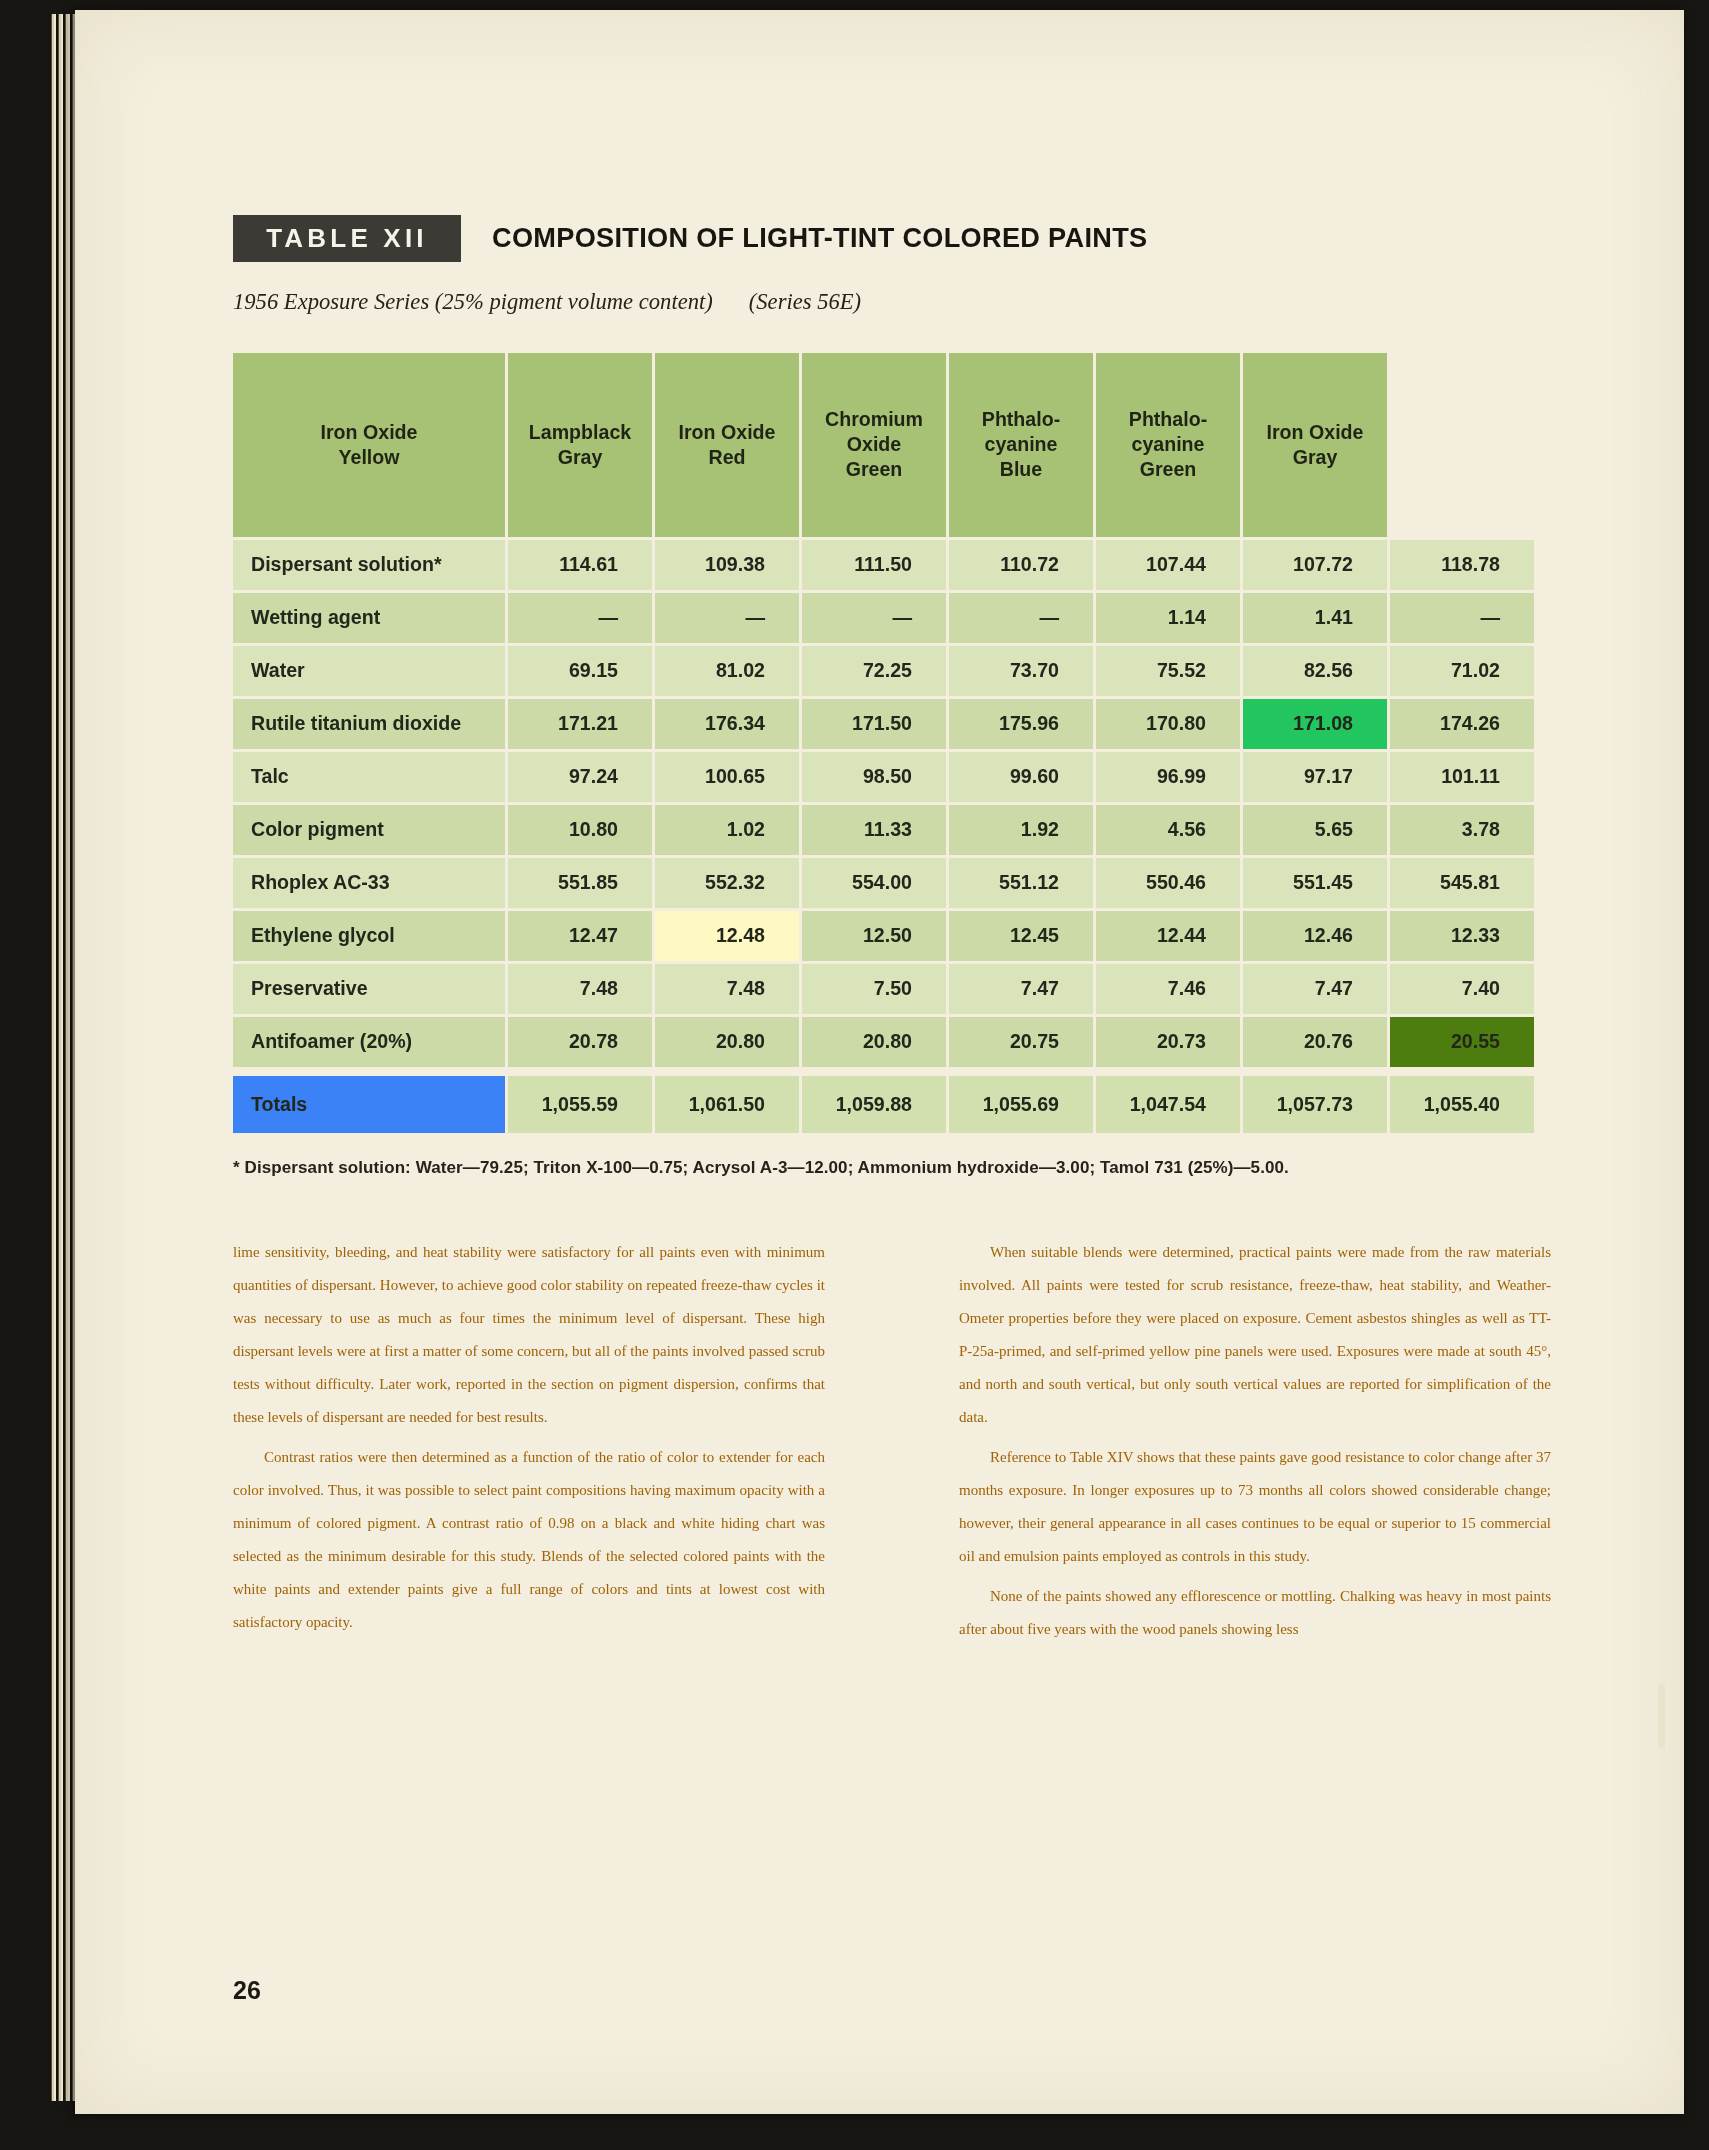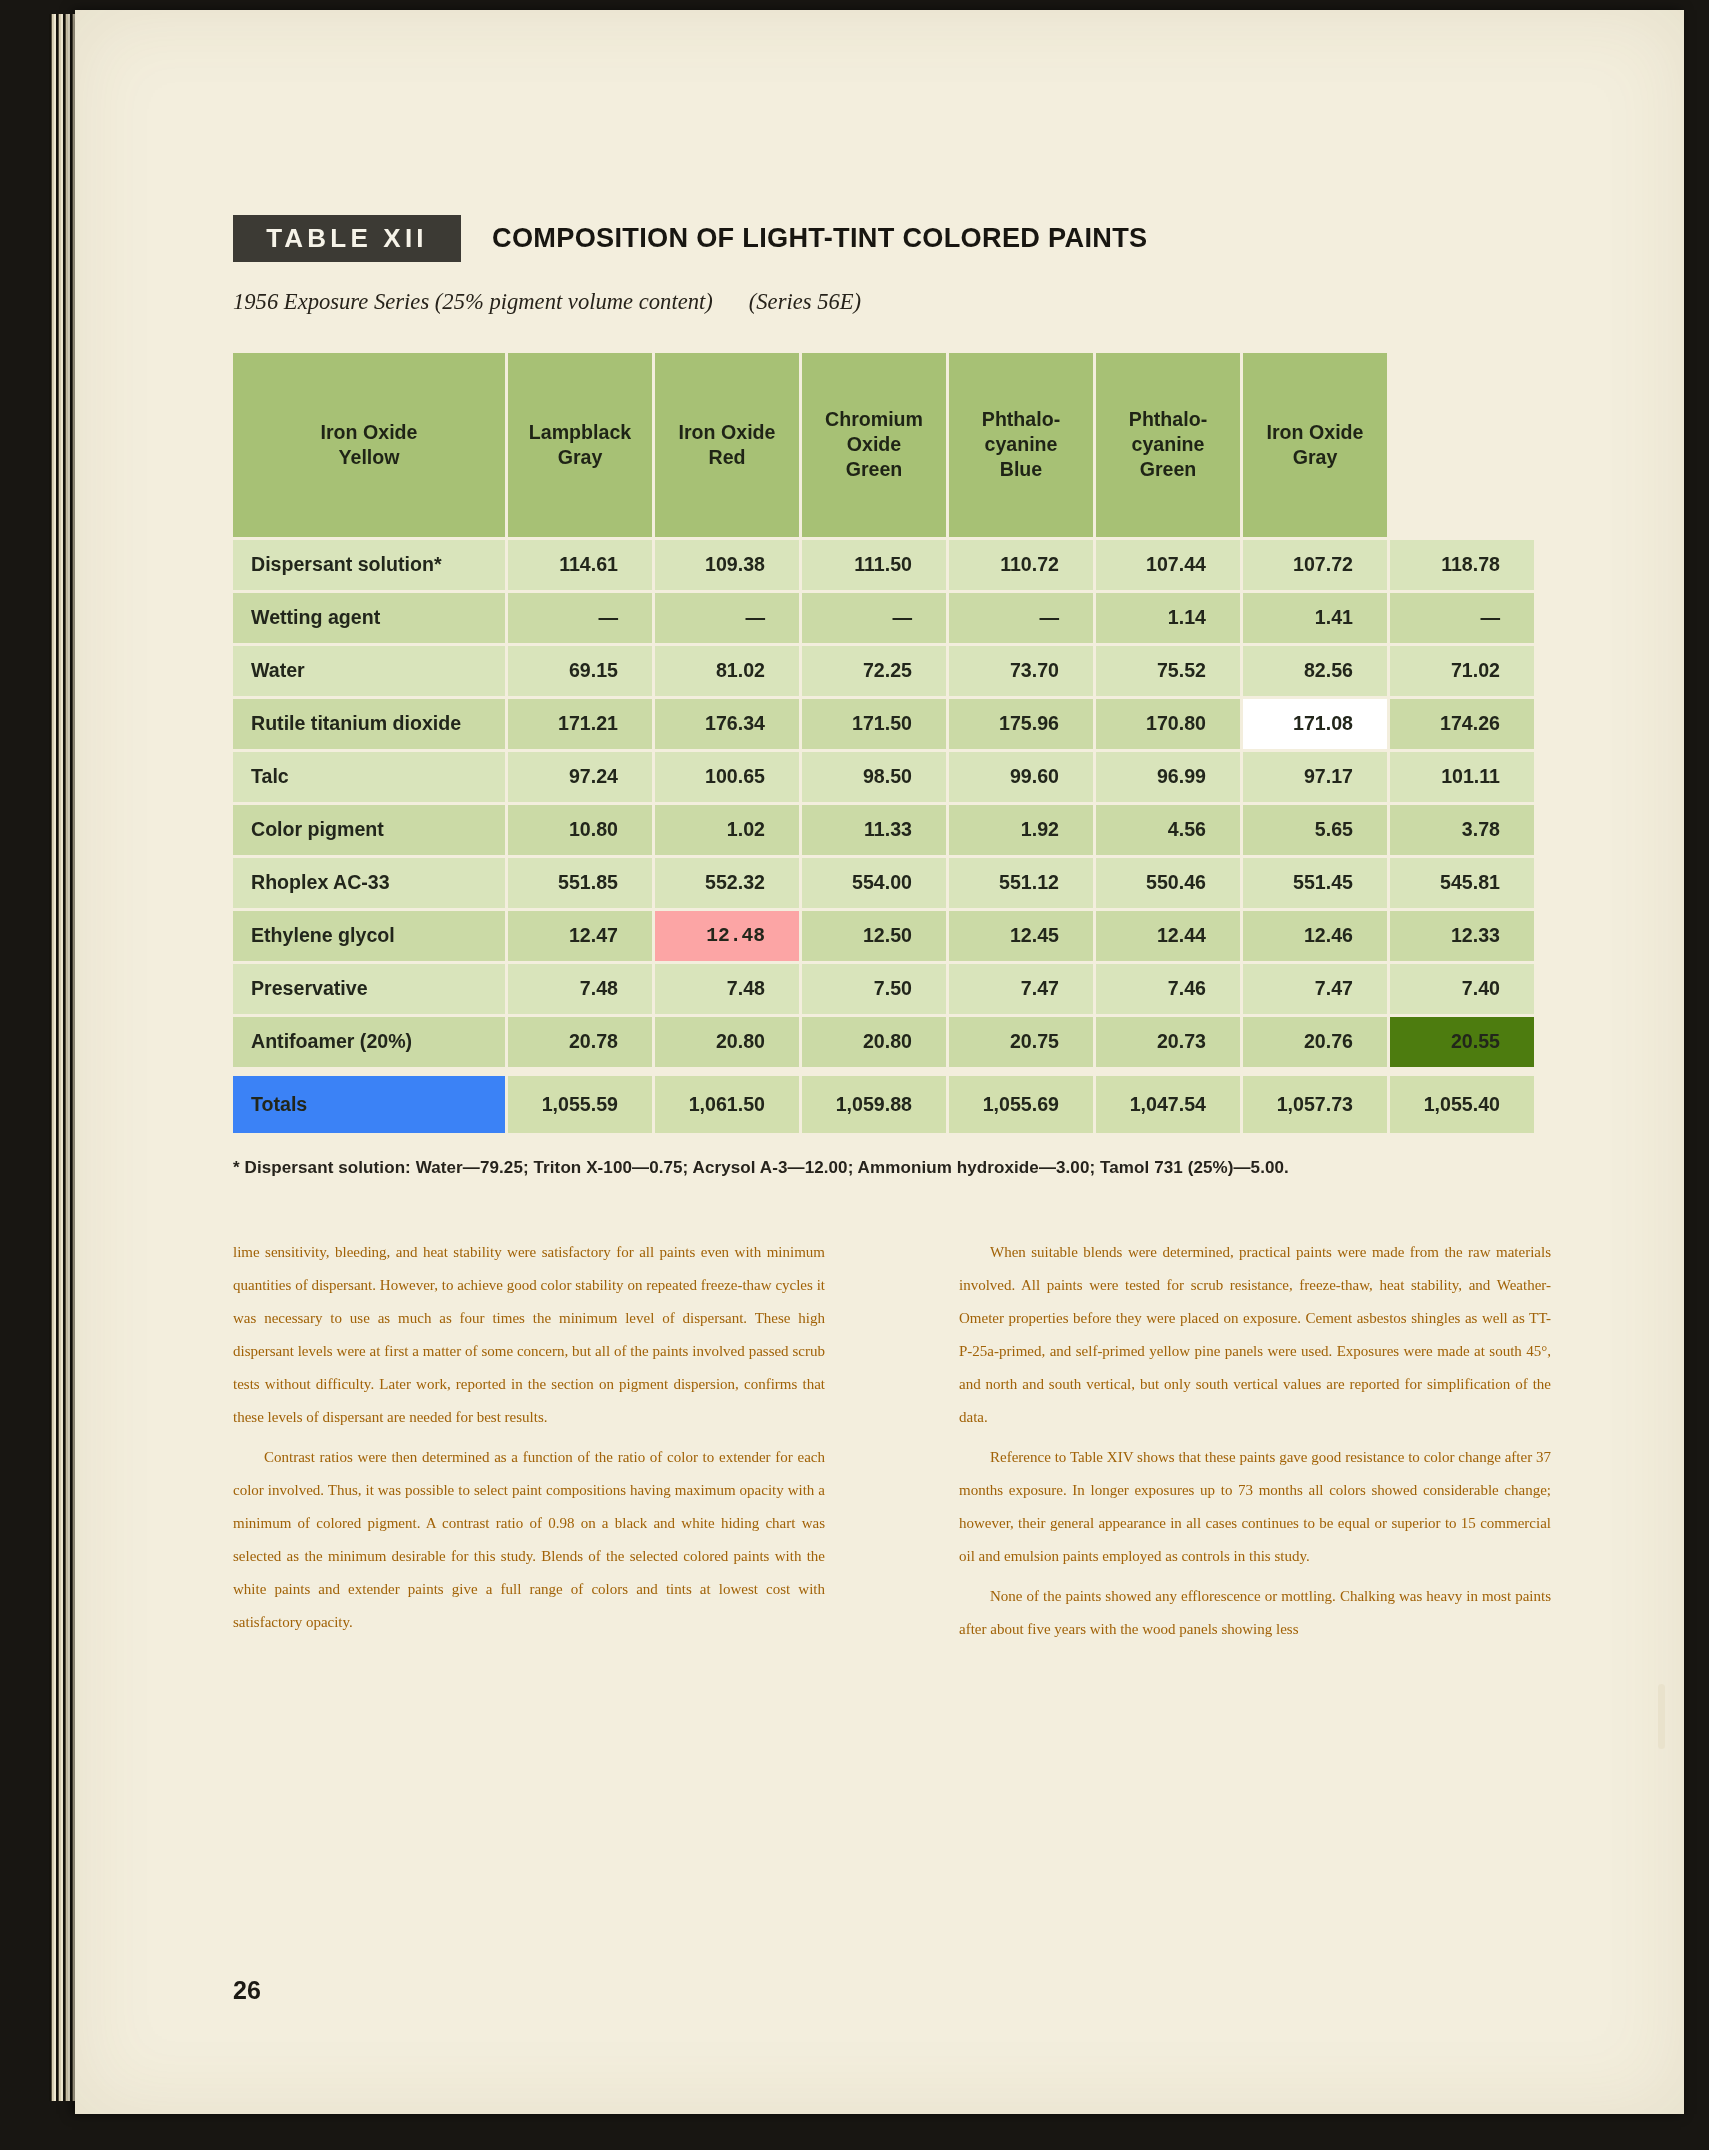--- a/index.html
+++ b/index.html
@@ -157,21 +157,21 @@
         <div class="cell value" style="background: rgb(217, 228, 187);">73.70</div>
         <div class="cell value" style="background: rgb(217, 228, 187);">75.52</div>
         <div class="cell value" style="background: rgb(217, 228, 187);">82.56</div>
         <div class="cell value" style="background: rgb(217, 228, 187);">71.02</div>
         <div class="cell material" style="background: rgb(203, 218, 166);">Rutile titanium dioxide</div>
         <div class="cell value" style="background: rgb(203, 218, 166);">171.21</div>
         <div class="cell value" style="background: rgb(203, 218, 166);">176.34</div>
         <div class="cell value" style="background: rgb(203, 218, 166);">171.50</div>
         <div class="cell value" style="background: rgb(203, 218, 166);">175.96</div>
         <div class="cell value" style="background: rgb(203, 218, 166);">170.80</div>
-        <div class="cell value" style="background: #ffffff; padding-left: 37px;">171.08</div>
+        <div class="cell value" style="background: #22c55e; padding-left: 37px;">171.08</div>
         <div class="cell value" style="background: rgb(203, 218, 166);">174.26</div>
         <div class="cell material" style="background: rgb(217, 228, 187);">Talc</div>
         <div class="cell value" style="background: rgb(217, 228, 187);">97.24</div>
         <div class="cell value" style="background: rgb(217, 228, 187);">100.65</div>
         <div class="cell value" style="background: rgb(217, 228, 187);">98.50</div>
         <div class="cell value" style="background: rgb(217, 228, 187);">99.60</div>
         <div class="cell value" style="background: rgb(217, 228, 187);">96.99</div>
         <div class="cell value" style="background: rgb(217, 228, 187);">97.17</div>
         <div class="cell value" style="background: rgb(217, 228, 187);">101.11</div>
         <div class="cell material" style="background: rgb(203, 218, 166);">Color pigment</div>
@@ -185,21 +185,21 @@
         <div class="cell material" style="background: rgb(217, 228, 187);">Rhoplex AC-33</div>
         <div class="cell value" style="background: rgb(217, 228, 187);">551.85</div>
         <div class="cell value" style="background: rgb(217, 228, 187);">552.32</div>
         <div class="cell value" style="background: rgb(217, 228, 187);">554.00</div>
         <div class="cell value" style="background: rgb(217, 228, 187);">551.12</div>
         <div class="cell value" style="background: rgb(217, 228, 187);">550.46</div>
         <div class="cell value" style="background: rgb(217, 228, 187);">551.45</div>
         <div class="cell value" style="background: rgb(217, 228, 187);">545.81</div>
         <div class="cell material" style="background: rgb(203, 218, 166);">Ethylene glycol</div>
         <div class="cell value" style="background: rgb(203, 218, 166);">12.47</div>
-        <div class="cell value" style="background: #fca5a5; font-family: Liberation Mono, monospace;">12.48</div>
+        <div class="cell value" style="background: #fef9c3;">12.48</div>
         <div class="cell value" style="background: rgb(203, 218, 166);">12.50</div>
         <div class="cell value" style="background: rgb(203, 218, 166);">12.45</div>
         <div class="cell value" style="background: rgb(203, 218, 166);">12.44</div>
         <div class="cell value" style="background: rgb(203, 218, 166);">12.46</div>
         <div class="cell value" style="background: rgb(203, 218, 166);">12.33</div>
         <div class="cell material" style="background: rgb(217, 228, 187);">Preservative</div>
         <div class="cell value" style="background: rgb(217, 228, 187);">7.48</div>
         <div class="cell value" style="background: rgb(217, 228, 187);">7.48</div>
         <div class="cell value" style="background: rgb(217, 228, 187);">7.50</div>
         <div class="cell value" style="background: rgb(217, 228, 187);">7.47</div>

